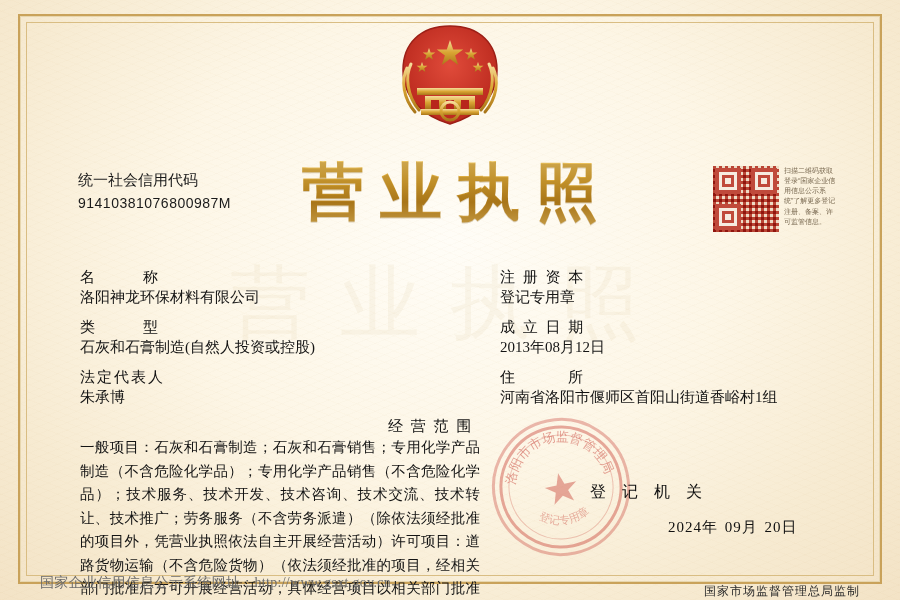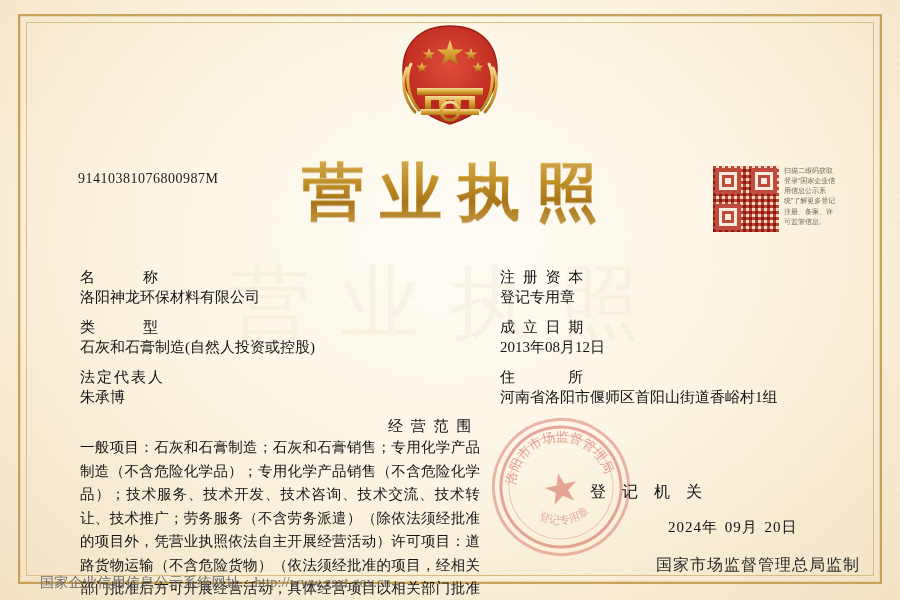--- a/index.html
+++ b/index.html
@@ -82,21 +82,21 @@
   .credit-code {
     position: absolute;
     left: 78px;
     top: 168px;
     color: #1a1a1a;
     font-size: 15px;
     line-height: 1.6;
     font-family: "Liberation Serif", "DejaVu Serif", serif;
   }
   .credit-code .num {
-    font-family: Liberation Serif, serif;
+    font-family: Liberation Sans, sans-serif;
     font-size: 14px;
     letter-spacing: .5px;
   }
 
   
   .qr-wrap {
     position: absolute;
     right: 64px;
     top: 166px;
     display: flex;
@@ -214,22 +214,22 @@
     left: 40px;
     bottom: 8px;
     font-size: 14px;
     color: #6b6b6b;
     font-family: "Liberation Serif", serif;
     letter-spacing: .3px;
   }
   .footer-right {
     position: absolute;
     right: 40px;
-    bottom: 24px;
-    font-size: 16px;
+    bottom: 0;
+    font-size: 12px;
     color: #2a2a2a;
     letter-spacing: 1px;
   }
   .watermark {
     position: absolute;
     left: 0; right: 0; top: 250px;
     text-align: center;
     font-size: 80px;
     color: rgba(190,150,80,.07);
     letter-spacing: 30px;
@@ -285,20 +285,21 @@
         <polygon points="93,44 94.4,47.8 98.4,47.8 95.2,50.2 96.4,54 93,51.6 89.6,54 90.8,50.2 87.6,47.8 91.6,47.8"></polygon>
       </g>
 
       <circle cx="65" cy="93" r="9" fill="none" stroke="url(#gld)" stroke-width="3"></circle>
     </svg>
   </div>
 
   <div class="title">营业执照</div>
 
   <div class="credit-code">
+    <div>统一社会信用代码</div>
     <div class="num">91410381076800987M</div>
   </div>
 
   <div class="qr-wrap">
     <div class="qr">
         <i></i>
       </div>
     <div class="qr-note">扫描二维码获取登录“国家企业信用信息公示系统”了解更多登记注册、备案、许可监管信息。</div>
   </div>
 

